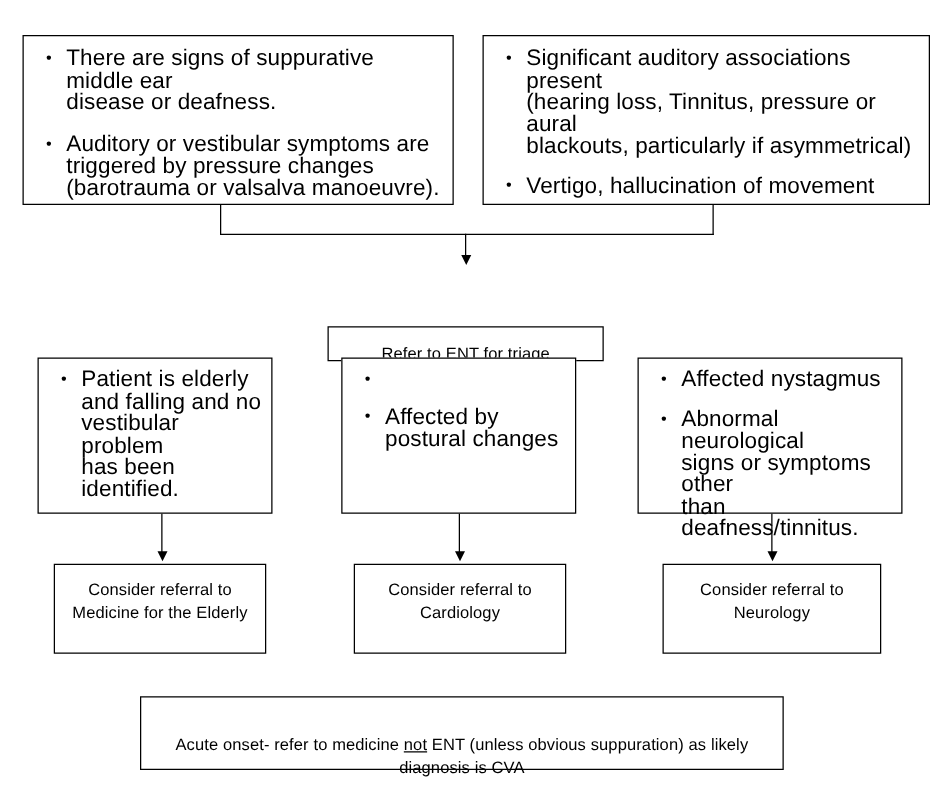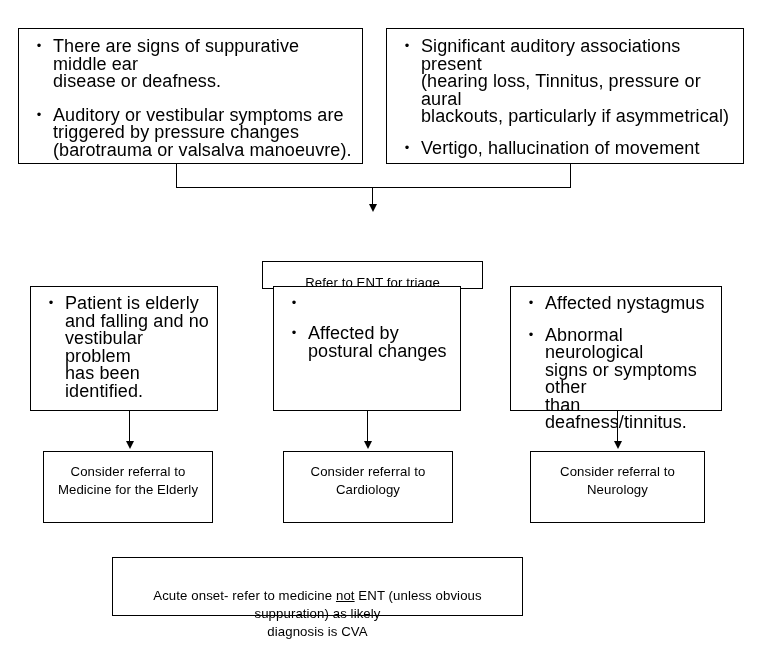--- a/index.html
+++ b/index.html
@@ -178,20 +178,20 @@
   <div class="box" style="left:283px; top:451px; width:170px; height:72px;">
     <div class="center-text" style="top:11px;">Consider referral to
 Cardiology</div>
   </div>
 
   <div class="box" style="left:530px; top:451px; width:175px; height:72px;">
     <div class="center-text" style="top:11px;">Consider referral to
 Neurology</div>
   </div>
 
-  <div class="box" style="left:112px; top:557px; width:411px; height:59px;">
+  <div class="box" style="left:112px; top:557px; width:515px; height:59px;">
     <div class="center-text" style="top:11px; padding:0 14px;">
       <span>Acute onset- refer to medicine </span><u>not</u><span> ENT (unless obvious suppuration) as likely
 diagnosis is CVA</span>
     </div>
   </div>
 
 </div>
 
 </body></html>

